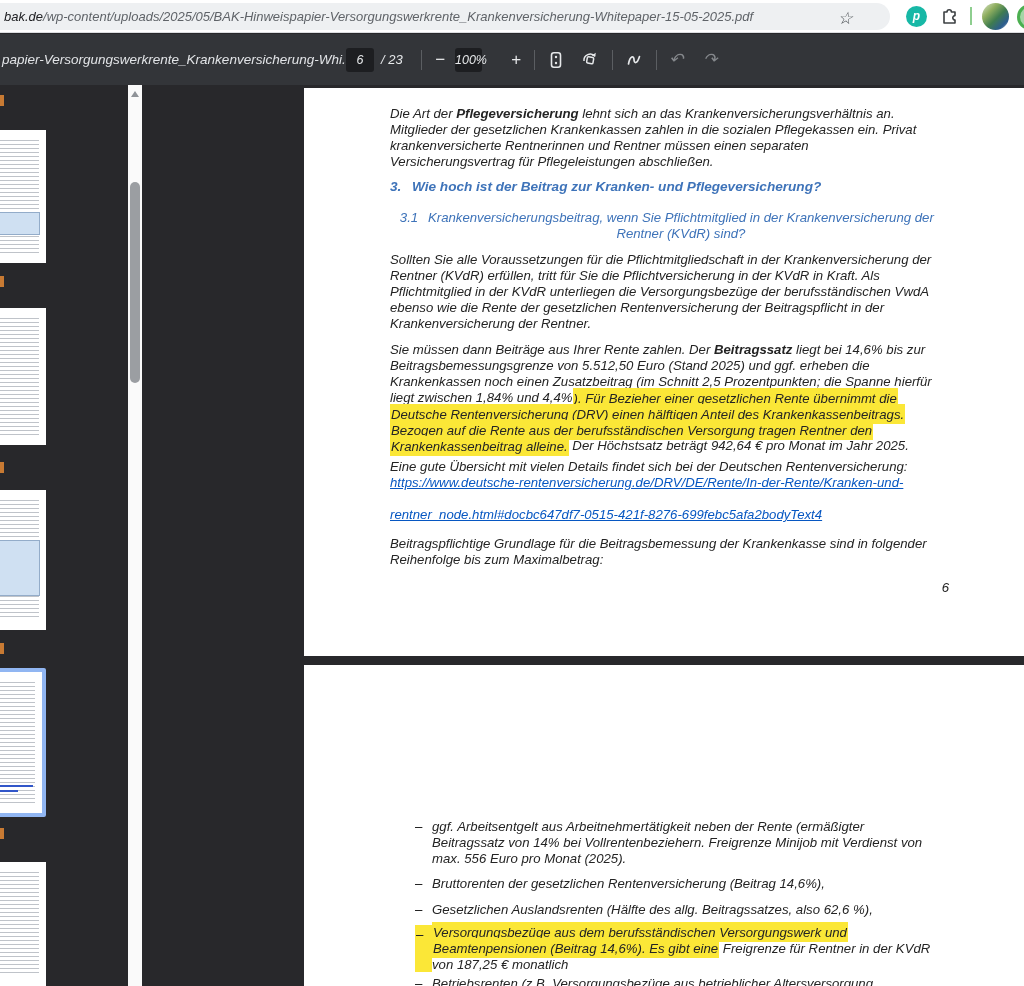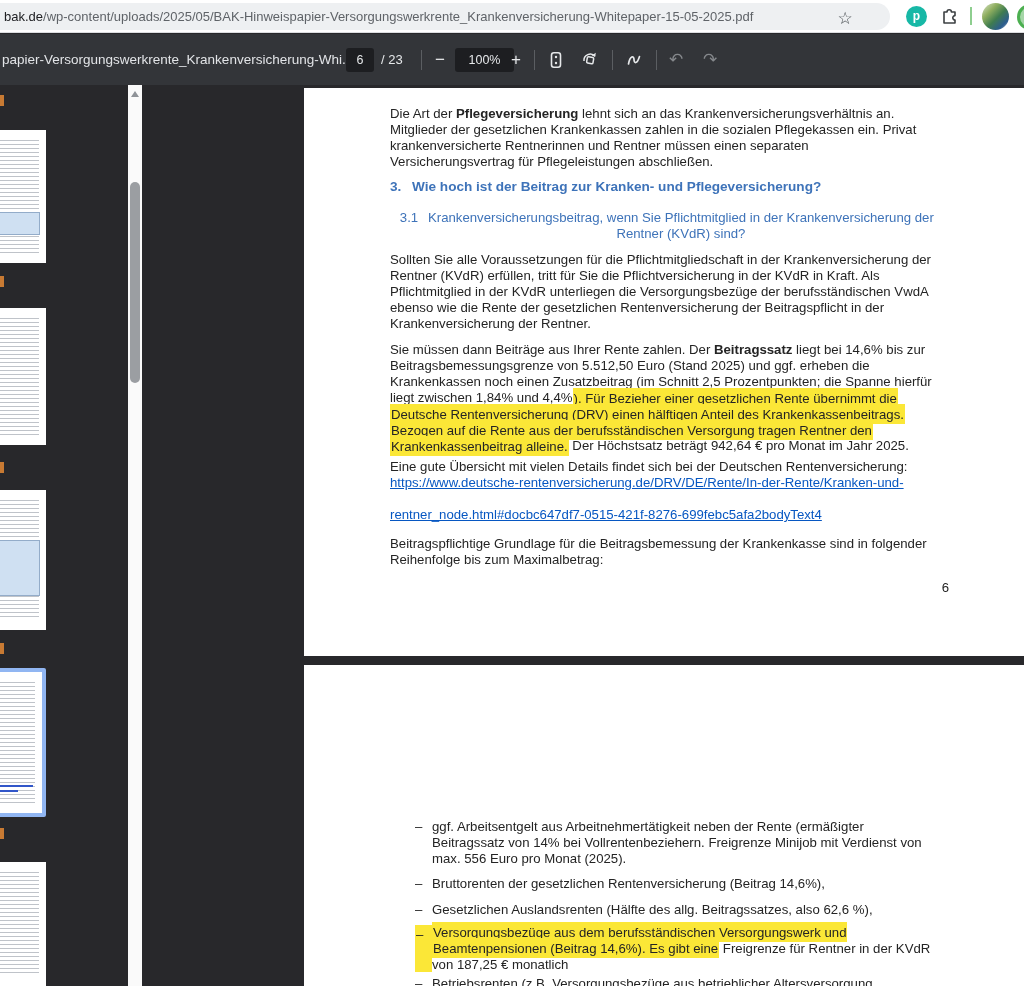--- a/index.html
+++ b/index.html
@@ -1,18 +1,18 @@
 <!DOCTYPE html>
 <html><head>
 <meta charset="utf-8">
 <style>
   * { margin:0; padding:0; box-sizing:border-box; }
   html,body { width:1024px; height:986px; overflow:hidden; background:#28282b;
               font-family:"Liberation Sans", sans-serif; }
-  #root { position:relative; width:1024px; height:986px; overflow:hidden; }
+  #root { position:relative; width:1024px; height:986px; overflow:hidden;font-style:italic; }
 
   
   .browser-bar { position:absolute; left:0; top:0; width:1024px; height:33px;
                  background:#ffffff; border-bottom:1px solid #dcdde0; }
   .url-pill { position:absolute; left:-26px; top:3px; width:916px; height:27px;
               background:#eef0f2; border-radius:14px; }
   .url-text { position:absolute; left:30px; top:0; height:27px; line-height:27px;
               font-size:13px; white-space:nowrap; overflow:hidden; width:810px; }
   .url-host { color:#202124; }
   .url-path { color:#5f6368; }
@@ -28,21 +28,21 @@
   .avatar-partial { position:absolute; left:1017px; top:4px; width:26px; height:26px; border-radius:50%;
             background:#a5d6a7; border:3px solid #4caf50; }
 
   
   .pdf-toolbar { position:absolute; left:0; top:34px; width:1024px; height:51px; background:#333539; }
   .pt-item { position:absolute; top:0; height:51px; line-height:51px; color:#e6e8ea; font-size:13px; }
   .filename { left:2px; white-space:nowrap; color:#e2e4e7; font-size:13.5px; }
   .pt-box { position:absolute; top:14px; height:24px; background:#1d1e21; border-radius:3px;
             color:#e6e8ea; font-size:12.5px; text-align:center; line-height:24px; }
   .page-box { left:346px; width:28px; }
-  .zoom-box { left:455px; width:59px; }
+  .zoom-box { left:455px; width:27px; }
   .pt-divider { position:absolute; top:16px; width:1px; height:20px; background:#5b5e62; }
   .pt-btn { position:absolute; top:14px; width:24px; height:24px; color:#e6e8ea;
             text-align:center; line-height:24px; font-size:17px; cursor:pointer; }
   .pt-btn.disabled { color:#85888c; }
   .pt-btn svg { margin-top:3px; }
 
   
   .viewer { position:absolute; left:0; top:85px; width:1024px; height:901px;
             background:#28282b; overflow:hidden; }
 

